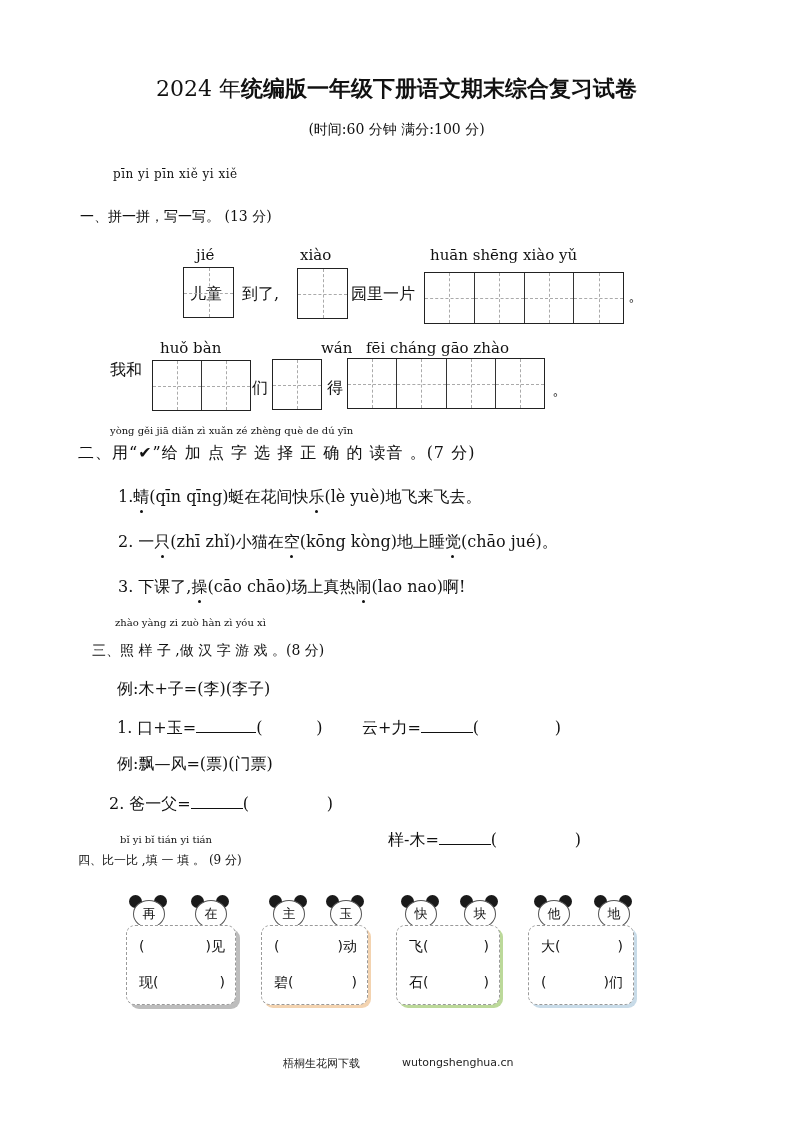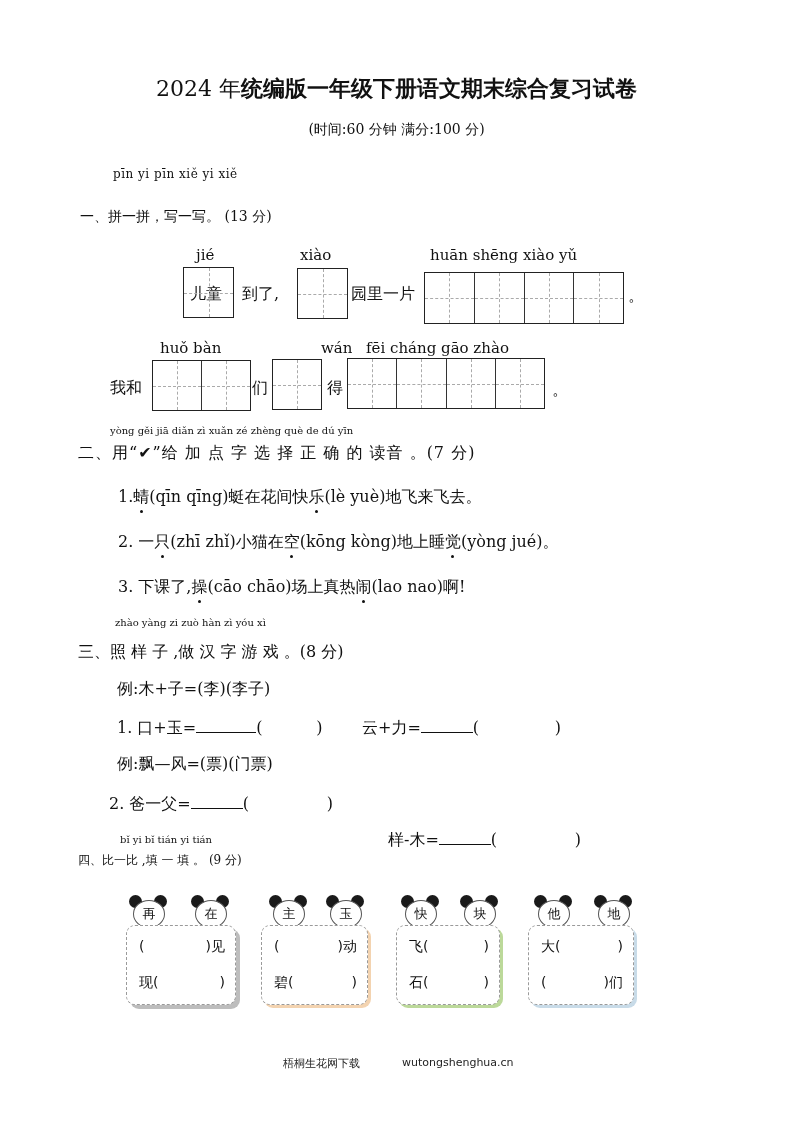--- a/index.html
+++ b/index.html
@@ -61,21 +61,21 @@
     <div class="cell"></div>
     <div class="cell"></div>
     <div class="cell"></div>
 </div>
 <div class="abs text15" style="left:628px; top:286px;">。</div>
 
 <div class="abs py-big" style="left:160px; top:339px;">huǒ  bàn</div>
 <div class="abs py-big" style="left:281px; top:339px;margin-left:40px;">wán</div>
 <div class="abs py-big" style="left:366px; top:339px;">fēi cháng gāo zhào</div>
 
-<div class="abs text15" style="left:110px; top:378px;">我和</div>
+<div class="abs text15" style="left:110px; top:360px;">我和</div>
 <div class="box" style="left:152px; top:360px; width:99px; height:51px;">
   <div class="cell"></div>
     <div class="cell"></div>
 </div>
 <div class="abs text15" style="left:252px; top:378px;">们</div>
 <div class="box" style="left:272px; top:359px; width:50px; height:51px;">
     <div class="cell"></div>
   </div>
 <div class="abs text15" style="left:327px; top:378px;">得</div>
 <div class="box" style="left:347px; top:358px; width:198px; height:51px;">
@@ -88,28 +88,28 @@
 
 <div class="abs" style="left:110px; top:425px; font-size:10px;">yòng      gěi jiā diǎn zì xuǎn zé zhèng què de dú yīn</div>
 <div class="abs" style="left:78px; top:443px; font-size:16px; letter-spacing:1px;">
   <span>二、用</span><span>“✔”</span><span>给 加 点 字 选 择 正 确 的 读音 。(7 分)</span>
 </div>
 
 <div class="abs text15" style="left:118px; top:487px;">
   <span>1.</span><span class="dot">蜻</span><span>(qīn   qīng)蜓在花间快</span><span class="dot">乐</span><span>(lè   yuè)地飞来飞去。</span>
 </div>
 <div class="abs text15" style="left:118px; top:532px;">
-  <span>2.</span><span> 一</span><span class="dot">只</span><span>(zhī   zhǐ)小猫在</span><span class="dot">空</span><span>(kōng   kòng)地上睡</span><span class="dot">觉</span><span>(yòng   jué)。</span>
+  <span>2.</span><span> 一</span><span class="dot">只</span><span>(zhī   zhǐ)小猫在</span><span class="dot">空</span><span>(kōng   kòng)地上睡</span><span class="dot">觉</span><span>(chāo   jué)。</span>
 </div>
 <div class="abs text15" style="left:118px; top:577px;">
   <span>3.</span><span> 下课了,</span><span class="dot">操</span><span>(cāo   chāo)场上真热</span><span class="dot">闹</span><span>(lao   nao)啊!</span>
 </div>
 
 <div class="abs" style="left:115px; top:617px; font-size:10px;">zhào yàng zi   zuò hàn zì yóu xì</div>
-<div class="abs" style="left:78px; top:642px; font-size:16px;">三、照 样 子 ,做 汉 字 游 戏 。(8 分)</div>
+<div class="abs" style="left:92px; top:642px; font-size:14px;">三、照 样 子 ,做 汉 字 游 戏 。(8 分)</div>
 
 <div class="abs text15" style="left:117px; top:679px;">例:木+子=(李)(李子)</div>
 <div class="abs text15" style="left:117px; top:718px;">
   <span>1. 口+玉=</span><span class="blank" style="width:60px;"></span><span style="display:inline-block;width:60px;">(</span><span>)</span>
 </div>
 <div class="abs text15" style="left:362px; top:718px;">
   <span>云+力=</span><span class="blank" style="width:52px;"></span><span style="display:inline-block;width:82px;">(</span><span>)</span>
 </div>
 <div class="abs text15" style="left:117px; top:754px;">例:飘—风=(票)(门票)</div>
 <div class="abs text15" style="left:109px; top:794px;">

